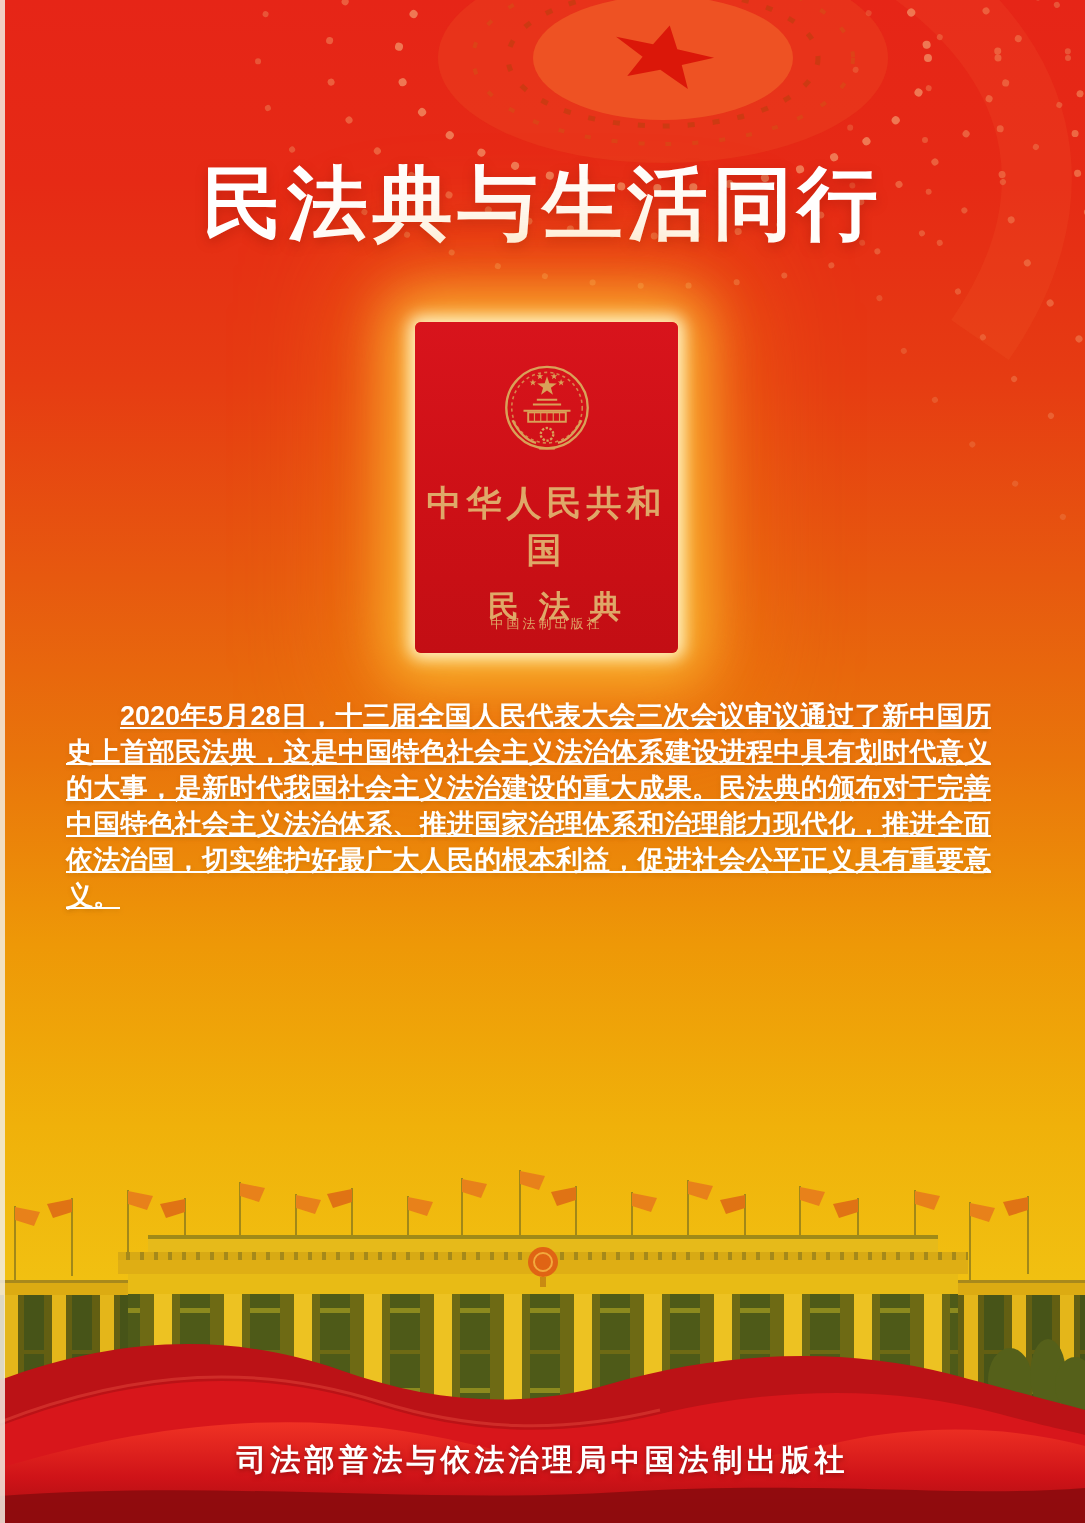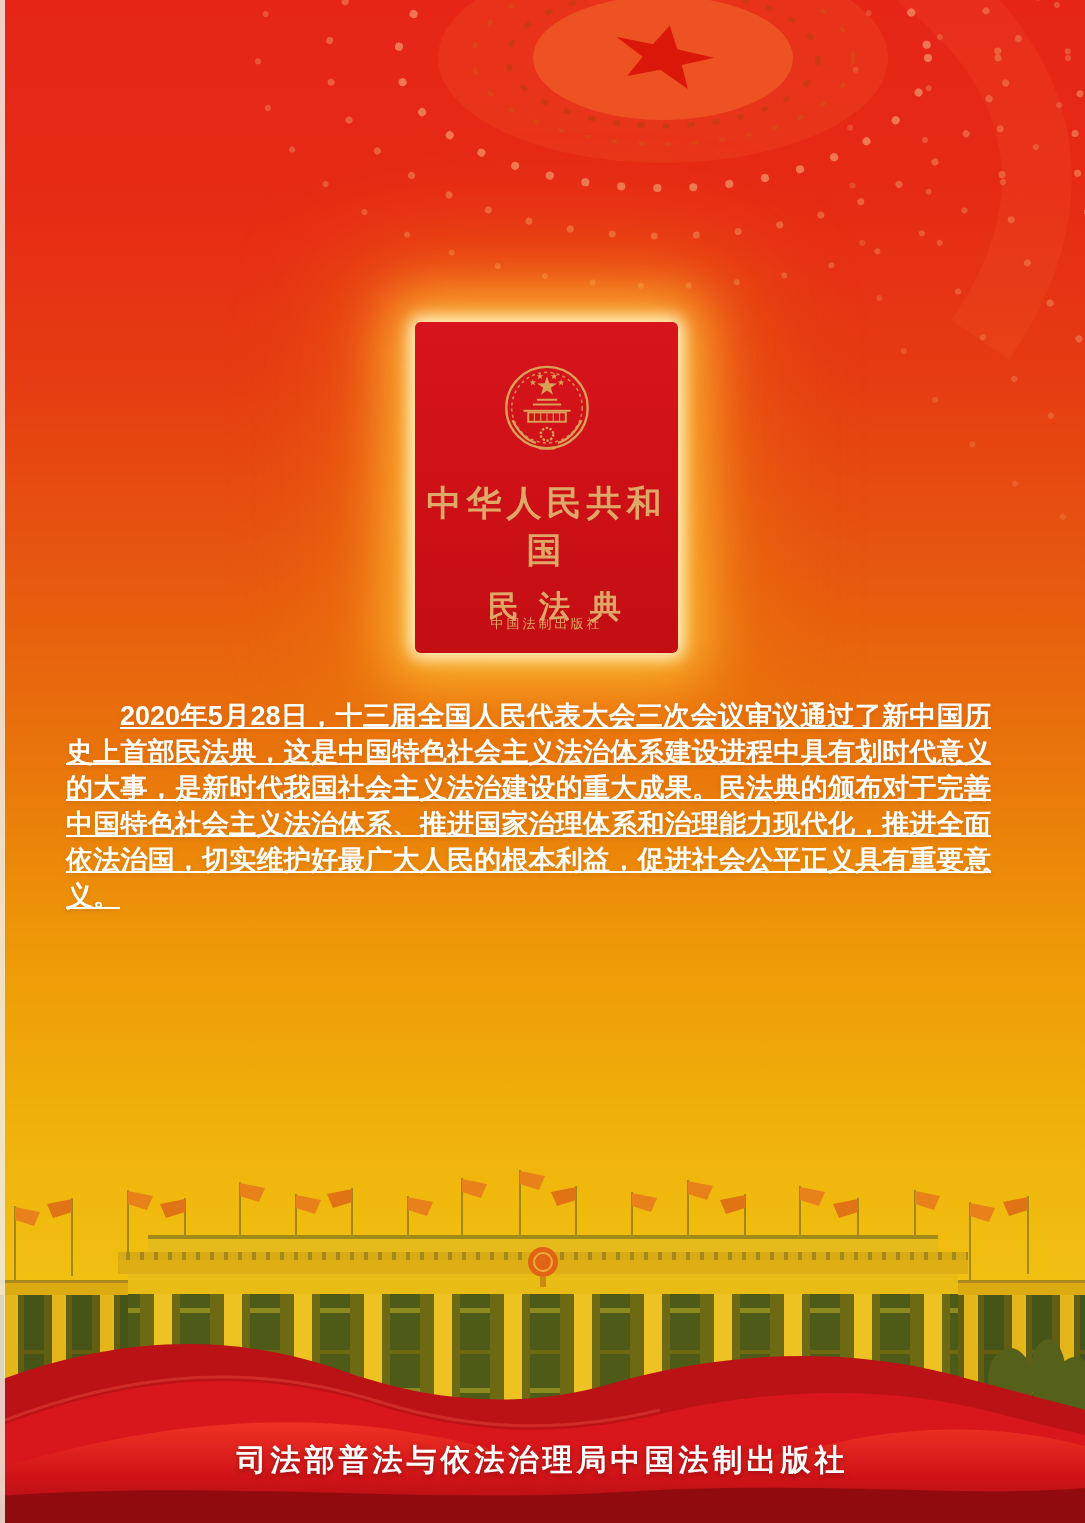--- a/index.html
+++ b/index.html
@@ -84,20 +84,21 @@
     <ellipse cx="663" cy="58" rx="265" ry="130" fill="none" stroke="#f29a6d" stroke-width="8" stroke-dasharray="0.1 36" stroke-linecap="round" opacity="0.7"></ellipse>
     <ellipse cx="663" cy="58" rx="335" ry="178" fill="none" stroke="#f08d5e" stroke-width="7" stroke-dasharray="0.1 42" stroke-linecap="round" opacity="0.55"></ellipse>
     <ellipse cx="663" cy="58" rx="405" ry="228" fill="none" stroke="#ee9a6a" stroke-width="6" stroke-dasharray="0.1 48" stroke-linecap="round" opacity="0.4"></ellipse>
     <circle cx="1290" cy="140" r="215" fill="none" stroke="#f49a68" stroke-width="7" stroke-dasharray="0.1 40" stroke-linecap="round" opacity="0.55"></circle>
     <circle cx="1290" cy="140" r="290" fill="none" stroke="#f29062" stroke-width="7" stroke-dasharray="0.1 46" stroke-linecap="round" opacity="0.5"></circle>
     <circle cx="1290" cy="140" r="365" fill="none" stroke="#ef8a5c" stroke-width="6" stroke-dasharray="0.1 52" stroke-linecap="round" opacity="0.45"></circle>
     <circle cx="1290" cy="140" r="440" fill="none" stroke="#ec8a58" stroke-width="6" stroke-dasharray="0.1 58" stroke-linecap="round" opacity="0.35"></circle>
     <path d="M900,-40 C1060,70 1070,210 980,340" fill="none" stroke="#f5703a" stroke-width="70" opacity="0.12"></path>
   </svg>
 
+  <h1 class="title">民法典与生活同行</h1>
 
   <div class="book">
     <svg class="book-emblem" width="94" height="96" viewBox="0 0 120 122" aria-hidden="true">
       <g fill="none" stroke="#d9a158" stroke-width="3">
         <circle cx="60" cy="58" r="52"></circle>
         <circle cx="60" cy="58" r="45" stroke-width="2" stroke-dasharray="4 4" opacity="0.8"></circle>
         <path d="M30,62 L90,62 M42,54 L78,54 M47,48 L73,48" stroke-width="2.5"></path>
         <rect x="36" y="64" width="48" height="12" stroke-width="2.5"></rect>
         <path d="M44,64 v12 M52,64 v12 M60,64 v12 M68,64 v12 M76,64 v12" stroke-width="1.5" opacity="0.9"></path>
         <circle cx="60" cy="92" r="8" stroke-width="3" stroke-dasharray="3 2"></circle>

